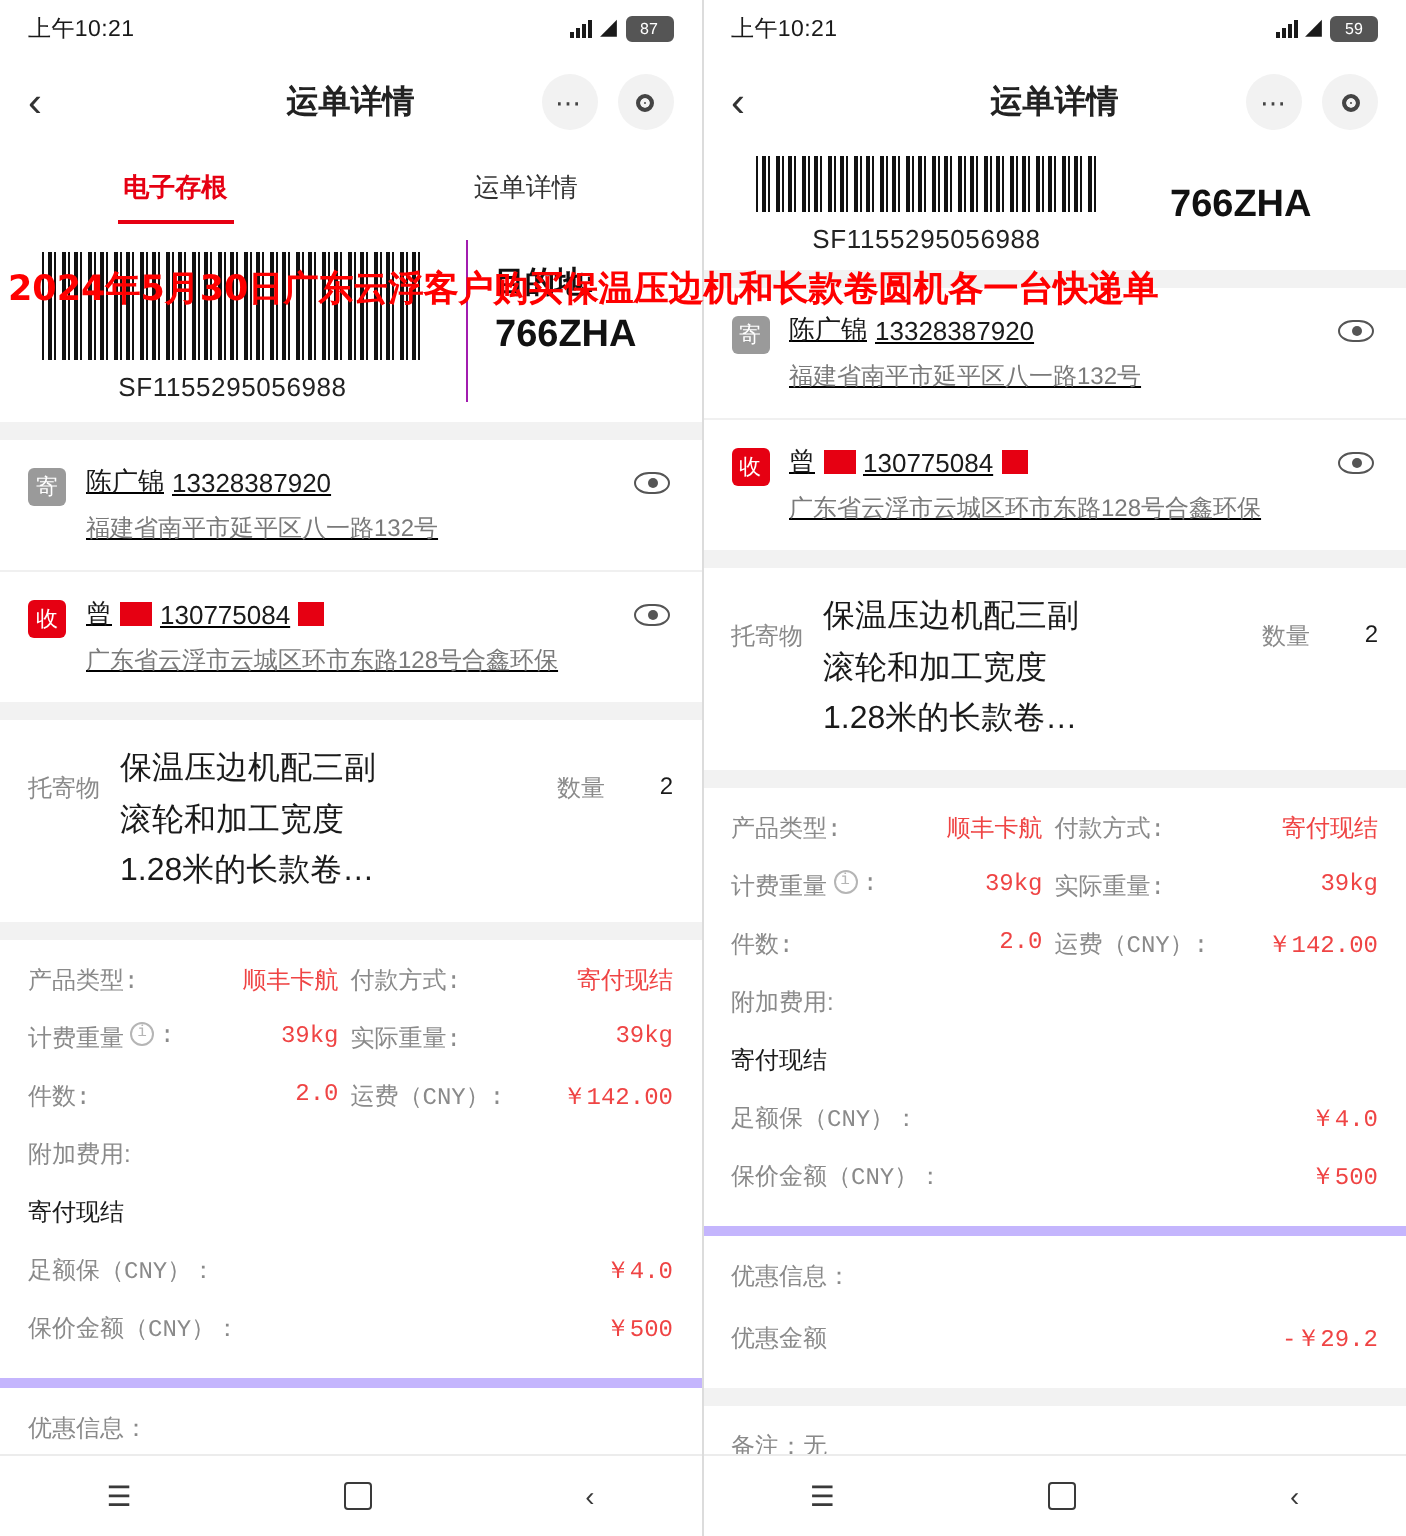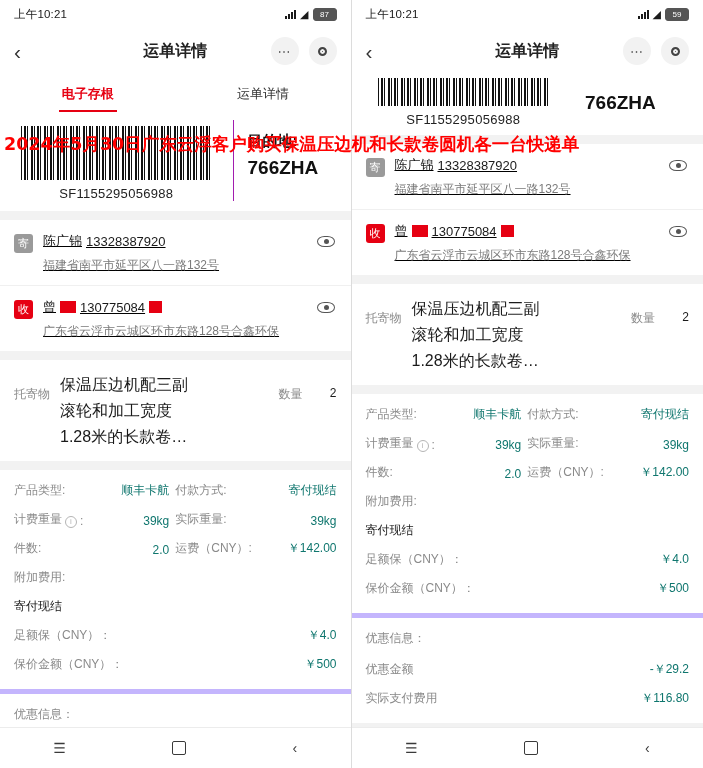--- a/index.html
+++ b/index.html
@@ -328,32 +328,33 @@
   .detail {
     padding: 6px 14px 10px 14px;
   }
   .drow {
     display: flex;
     align-items: center;
     min-height: 29px;
   }
   .dcell {
     display: flex;
-    align-items: flex-end;
+    align-items: flex-start;
     flex: 1;
     min-width: 0;
+    font-family: Liberation Mono, monospace;
   }
   .dkey {
     font-size: 12px;
     color: #8a8a8a;
     white-space: nowrap;
   }
   .dval {
     font-size: 12px;
-    color: #0f766e;
+    color: #ef4444;
     margin-left: auto;
     padding-right: 6px;
     white-space: nowrap;
   }
   .dcell.full .dval { padding-right: 0; }
   .info-i {
     display: inline-block;
     width: 10px; height: 10px;
     border: 1px solid #b5b5b5;
     border-radius: 50%;
@@ -737,26 +738,20 @@
           </div>
         </div>
         <div class="sect-title">优惠信息：</div>
         <div class="detail">
           <div class="drow">
             <span class="dcell full">
               <span class="dkey">优惠金额</span>
               <span class="dval">-￥29.2</span>
             </span>
           </div>
-          <div class="drow">
-            <span class="dcell full">
-              <span class="dkey">实际支付费用</span>
-              <span class="dval">￥116.80</span>
-            </span>
-          </div>
         </div>
       </div>
 
       <div class="card">
         <div class="detail">
           <div class="dkey-only">备注：无</div>
 
         </div>
       </div>
 

